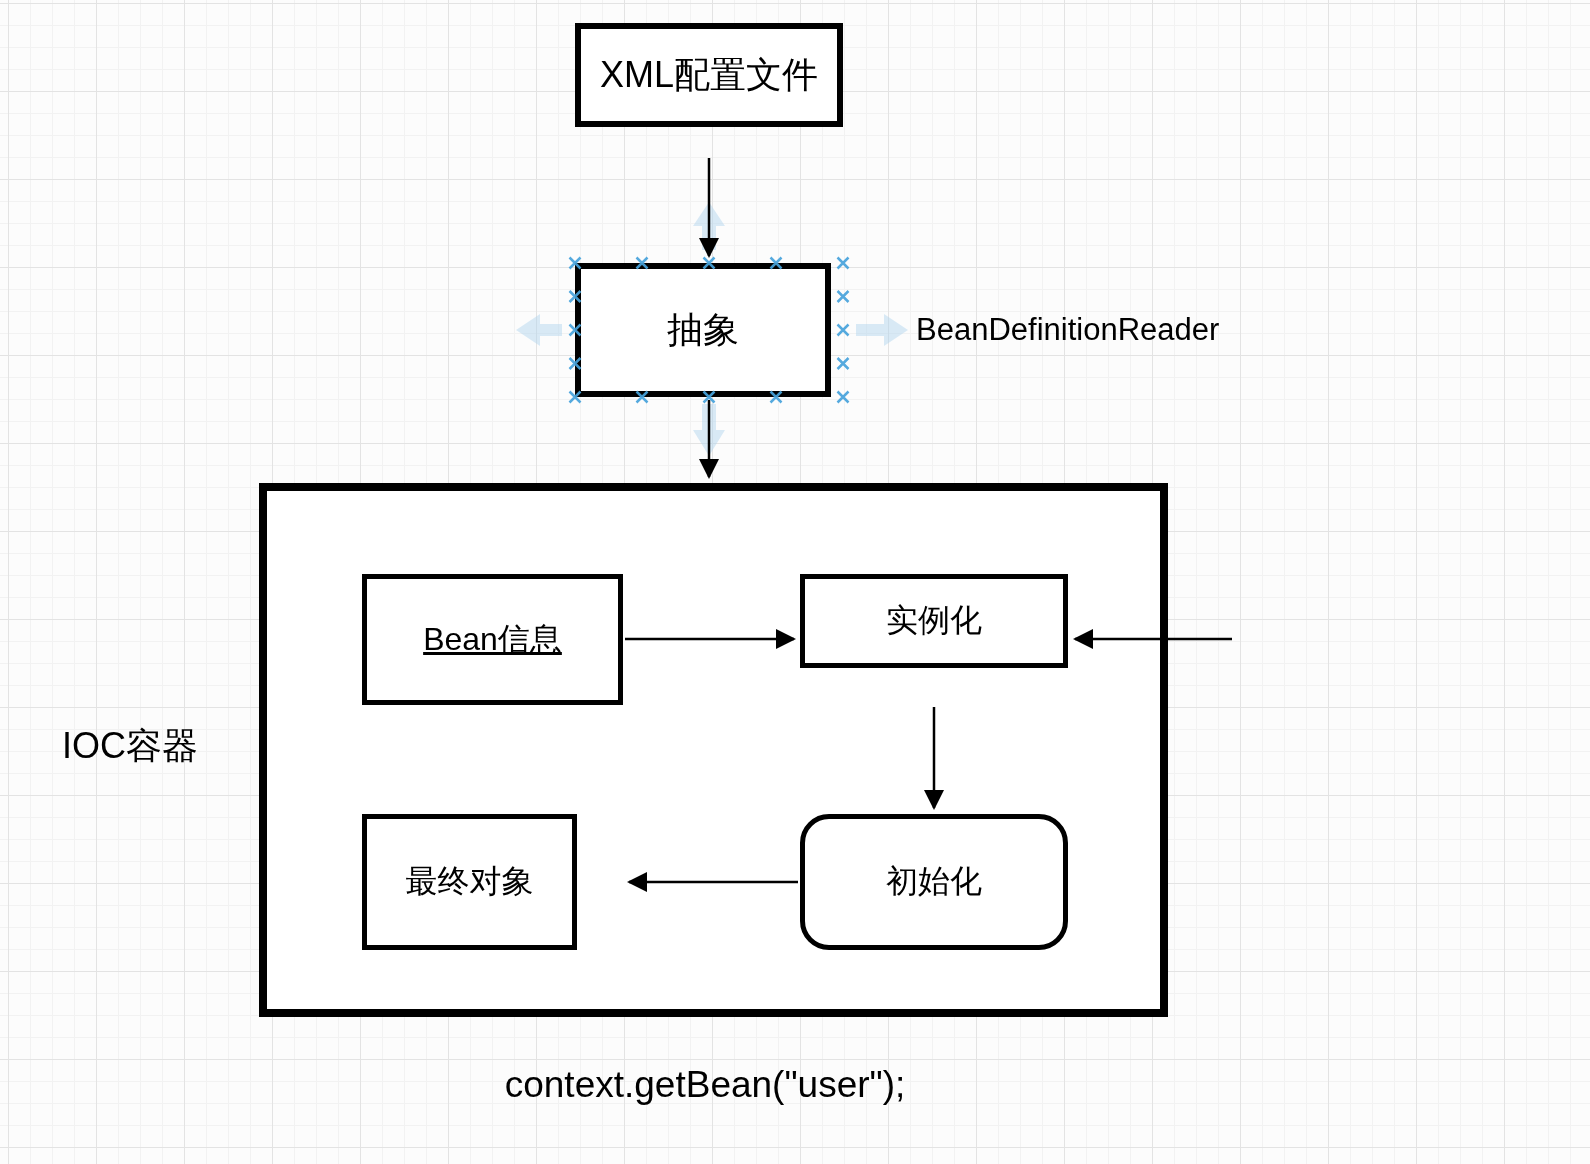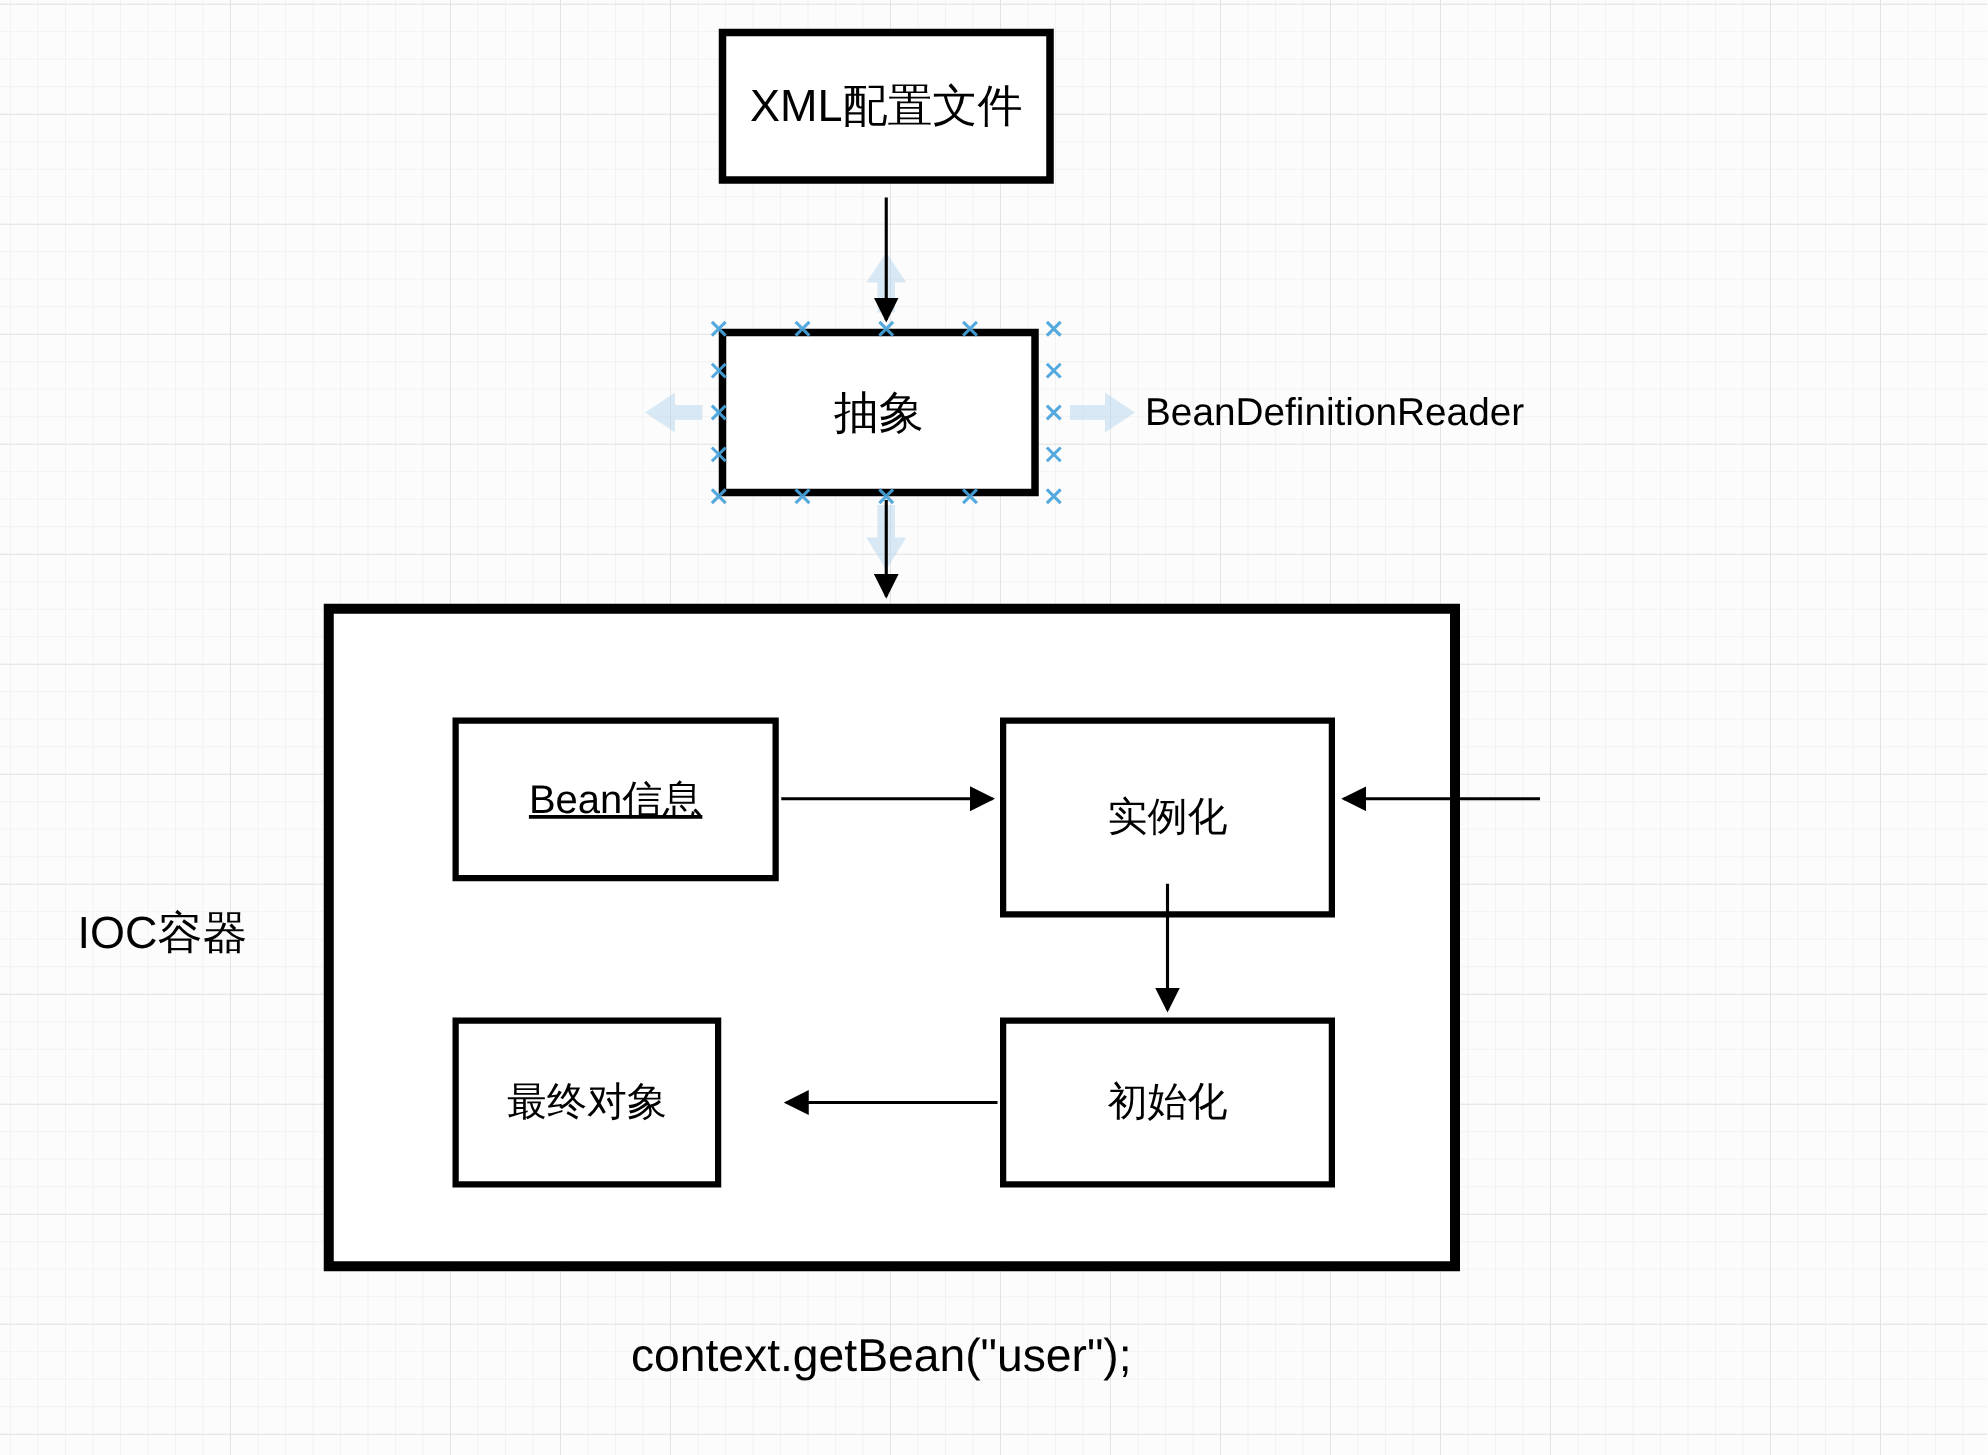--- a/index.html
+++ b/index.html
@@ -25,27 +25,27 @@
     box-sizing: border-box;
     background: #ffffff;
     border: 6px solid #000;
     display: flex;
     align-items: center;
     justify-content: center;
     text-align: center;
     z-index: 1;
   }
 
-  #xml-box       { left: 575px; top: 23px;  width: 268px; height: 124px; font-size: 36px; }
+  #xml-box       { left: 575px; top: 23px;  width: 268px; height: 104px; font-size: 36px; }
   #abstract-box  { left: 575px; top: 263px; width: 256px; height: 134px; font-size: 36px; }
   #ioc-box       { left: 259px; top: 483px; width: 909px; height: 534px; border-width: 8px; }
   #bean-info-box { left: 362px; top: 574px; width: 261px; height: 131px; border-width: 5px; font-size: 32px; z-index: 2; text-decoration: underline; }
-  #instantiate-box { left: 800px; top: 574px; width: 268px; height: 160px; border-width: 5px; font-size: 32px; z-index: 2; }
+  #instantiate-box { left: 800px; top: 574px; width: 268px; height: 94px; border-width: 5px; font-size: 32px; z-index: 2; }
   #final-object-box { left: 362px; top: 814px; width: 215px; height: 136px; border-width: 5px; font-size: 32px; z-index: 2; }
-  #initialize-box { left: 800px; top: 814px; width: 268px; height: 136px; border-width: 5px; font-size: 32px; z-index: 2; }
+  #initialize-box { left: 800px; top: 814px; width: 268px; height: 136px; border-width: 5px; font-size: 32px; z-index: 2; border-radius: 29px; }
 
   .note { position: absolute; z-index: 3; white-space: nowrap; }
   #bean-def-note { left: 835px; top: 42px; width: 300px; text-align: center; font-size: 30px; line-height: 37px; }
   #bean-def-note span { display: block; }
   #bdr-note      { left: 916px; top: 312px; font-size: 31px; }
   #ioc-label     { left: 40px; top: 722px; width: 180px; text-align: center; font-size: 36px; }
   #bf-note       { left: 1240px; top: 621px; font-size: 31px; }
   #code-note     { left: 355px; top: 1064px; width: 700px; text-align: center; font-size: 37px; }
 
   svg.overlay {

